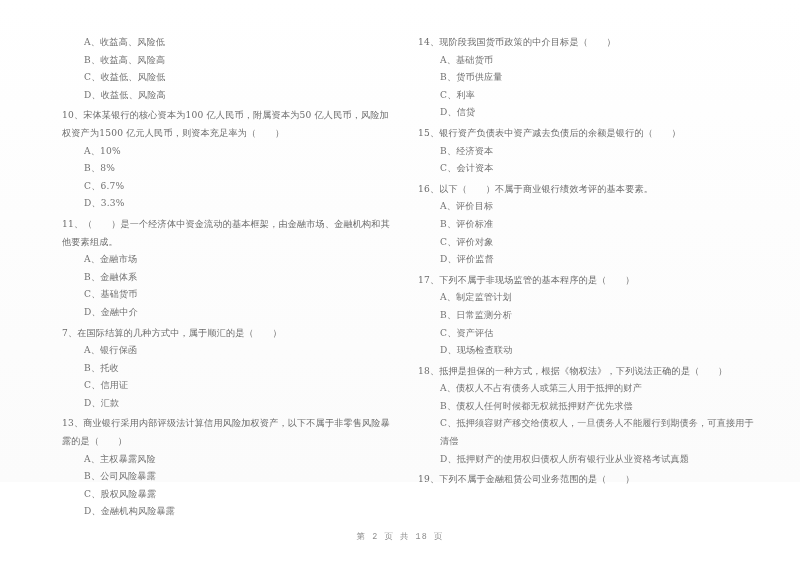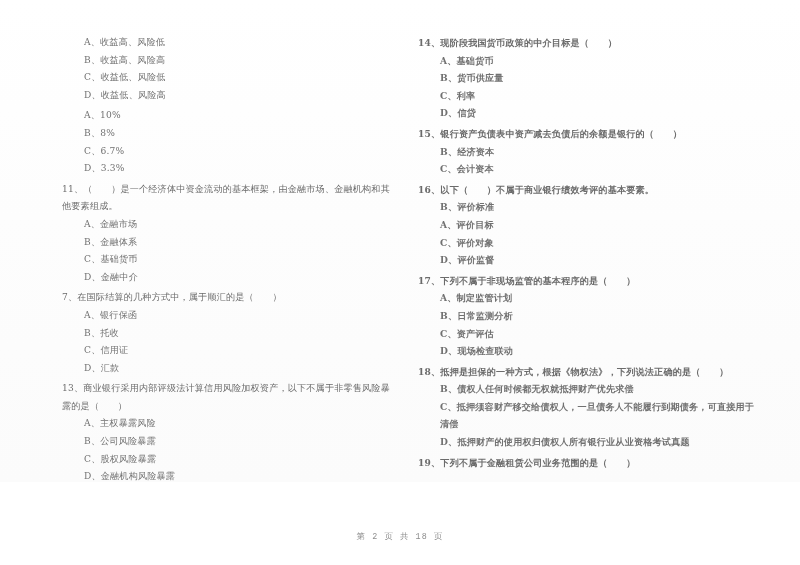--- a/index.html
+++ b/index.html
@@ -34,21 +34,21 @@
     left: 0;
     width: 800px;
     display: flex;
     gap: 0px;
   }
   .col {
     width: 400px;
     box-sizing: border-box;
   }
   .col-left  { padding-left: 62px; padding-right: 8px; }
-  .col-right { padding-left: 18px; padding-right: 42px; font-weight: bold; }
+  .col-right { padding-left: 18px; padding-right: 42px; }
 
   .q {
     margin: 0 0 3px 0;
   }
   .q-stem {
     font-size: 9.1px;
     line-height: 17.6px;
     letter-spacing: 0.2px;
     text-indent: 0;
     margin: 0;
@@ -87,20 +87,21 @@
     <div class="col col-left">
 
       <div class="q">
         <p class="opt">A、收益高、风险低</p>
         <p class="opt">B、收益高、风险高</p>
         <p class="opt">C、收益低、风险低</p>
         <p class="opt">D、收益低、风险高</p>
       </div>
 
       <div class="q">
+        <p class="q-stem">10、宋体某银行的核心资本为100 亿人民币，附属资本为50 亿人民币，风险加权资产为1500 亿元人民币，则资本充足率为（　　）</p>
         <p class="opt">A、10%</p>
         <p class="opt">B、8%</p>
         <p class="opt">C、6.7%</p>
         <p class="opt">D、3.3%</p>
       </div>
 
       <div class="q">
         <p class="q-stem">11、（　　）是一个经济体中资金流动的基本框架，由金融市场、金融机构和其他要素组成。</p>
         <p class="opt">A、金融市场</p>
         <p class="opt">B、金融体系</p>
@@ -137,36 +138,37 @@
       </div>
 
       <div class="q">
         <p class="q-stem">15、银行资产负债表中资产减去负债后的余额是银行的（　　）</p>
         <p class="opt">B、经济资本</p>
         <p class="opt">C、会计资本</p>
       </div>
 
       <div class="q">
         <p class="q-stem">16、以下（　　）不属于商业银行绩效考评的基本要素。</p>
+        <p class="opt">A、评价目标</p>
         <p class="opt">B、评价标准</p>
-        <p class="opt">A、评价目标</p>
         <p class="opt">C、评价对象</p>
         <p class="opt">D、评价监督</p>
       </div>
 
       <div class="q">
         <p class="q-stem">17、下列不属于非现场监管的基本程序的是（　　）</p>
         <p class="opt">A、制定监管计划</p>
         <p class="opt">B、日常监测分析</p>
         <p class="opt">C、资产评估</p>
         <p class="opt">D、现场检查联动</p>
       </div>
 
       <div class="q">
         <p class="q-stem">18、抵押是担保的一种方式，根据《物权法》，下列说法正确的是（　　）</p>
+        <p class="opt">A、债权人不占有债务人或第三人用于抵押的财产</p>
         <p class="opt">B、债权人任何时候都无权就抵押财产优先求偿</p>
         <p class="opt">C、抵押须容财产移交给债权人，一旦债务人不能履行到期债务，可直接用于清偿</p>
         <p class="opt">D、抵押财产的使用权归债权人所有银行业从业资格考试真题</p>
       </div>
 
       <div class="q">
         <p class="q-stem">19、下列不属于金融租赁公司业务范围的是（　　）</p>
       </div>
 
     </div>

